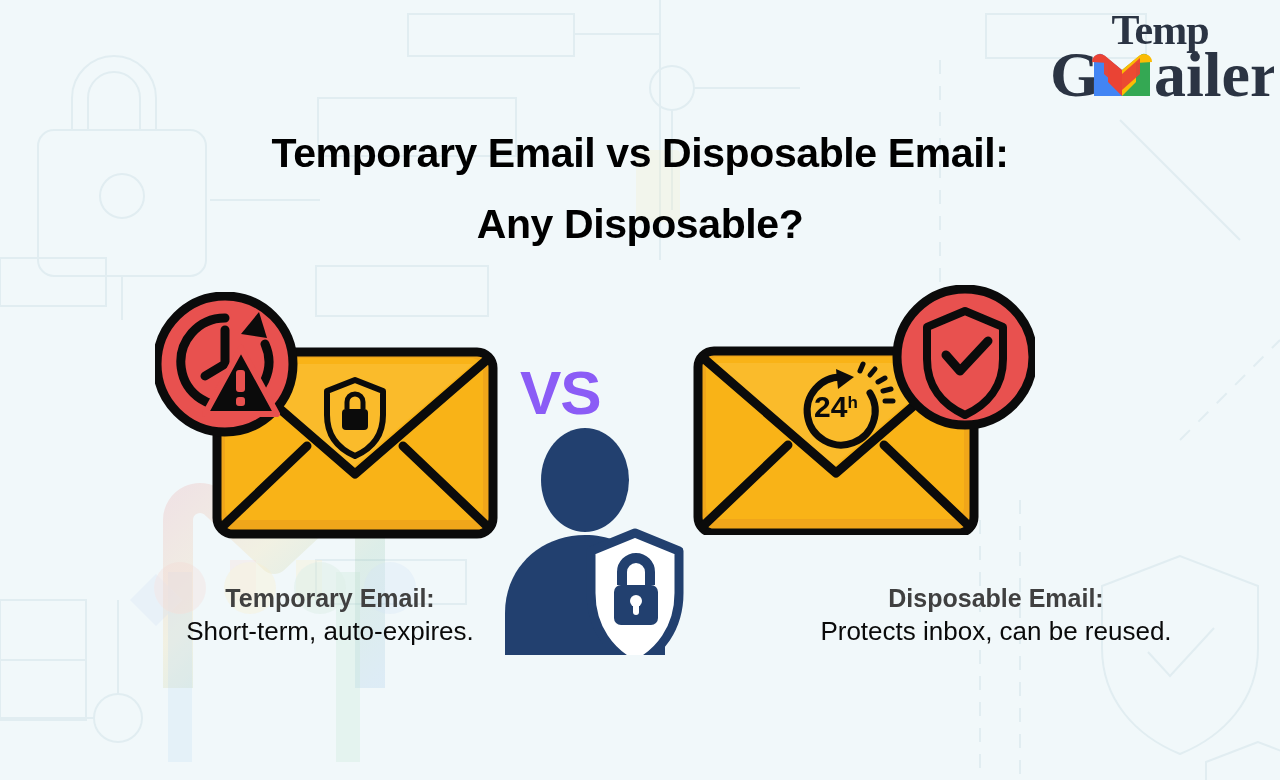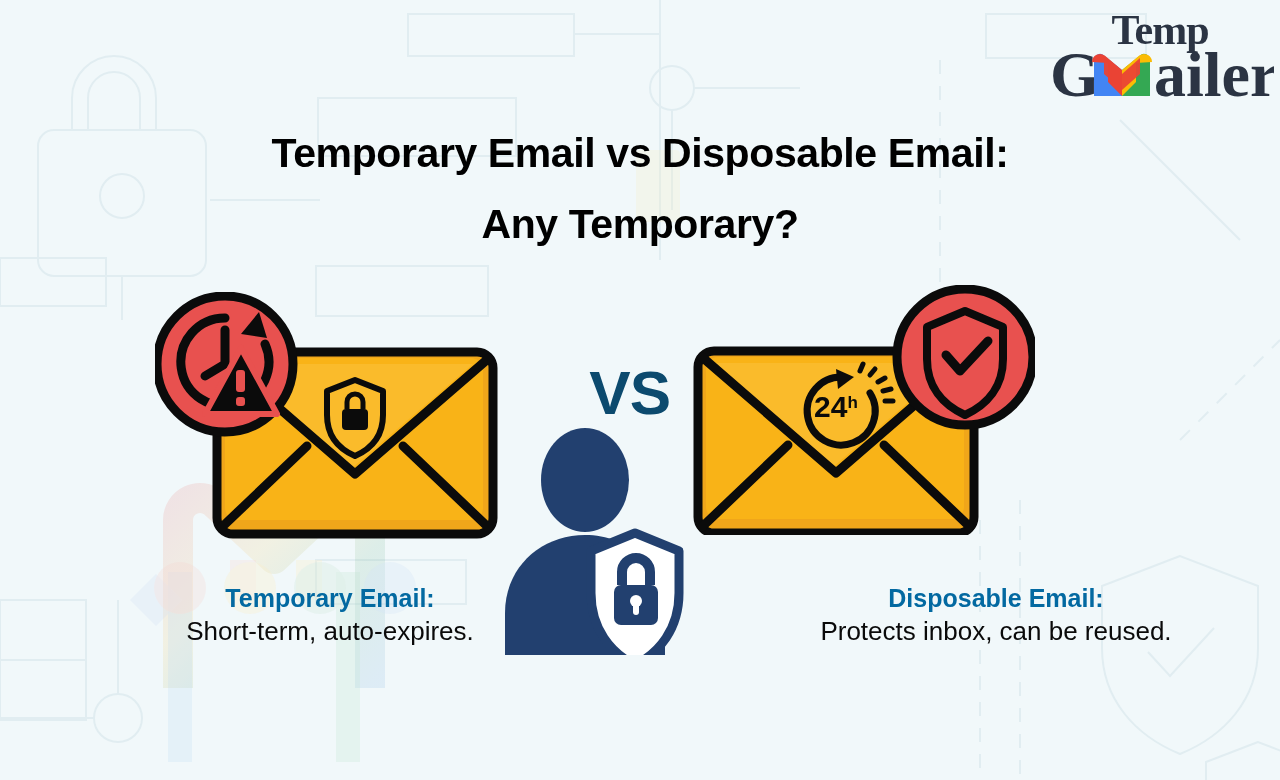--- a/index.html
+++ b/index.html
@@ -40,43 +40,43 @@
     line-height:1.72;
     color:#000;
   }
   .title .ln { display:block; }
 
   
   .vs {
     position:absolute;
     left:520px; top:362px;
     width:150px;
-    text-align:right;
+    text-align:left;
     font-size:62px;
     font-weight:bold;
-    color:#0c4a6e;
+    color:#8b5cf6;
     letter-spacing:-1px;
     line-height:1;
   }
 
   
   .env-left   { position:absolute; left:155px; top:292px;  width:345px; height:250px; }
   .env-right  { position:absolute; left:690px; top:285px;  width:345px; height:250px; }
   .person     { position:absolute; left:495px; top:425px;  width:235px; height:230px; }
 
   
   .cap {
     position:absolute;
     text-align:center;
   }
   .cap-left  { left:30px;  top:582px; width:600px; }
   .cap-right { left:696px; top:582px; width:600px; }
   .cap-head {
     font-size:25px; font-weight:bold;
-    color:#0369a1;
+    color:#404040;
     line-height:1.28;
     white-space:nowrap;
   }
   .cap-sub {
     font-size:26px; font-weight:normal;
     color:#0a0a0a;
     line-height:1.38;
     white-space:nowrap;
   }
 </style>
@@ -175,21 +175,21 @@
         <path d="M58 44 V8 a6 6 0 0 0 -10 -4.6 L30 18 V44 z" fill="#34a853"></path>
         <path d="M60 10 a8 8 0 0 0 -13 -6.2 L30 18 L30 44 L44 30 V11 z" fill="#fbbc04"></path>
         <path d="M12 6 L30 22 L48 6 L48 22 L30 38 L12 22 z" fill="#ea4335" opacity="0.95"></path>
       </g>
       <text x="106" y="92" font-family="'Liberation Serif', serif" font-size="64" font-weight="bold" fill="#2b3443">ailer</text>
     </svg>
   </div>
 
   <h1 class="title">
     <span class="ln">Temporary Email vs Disposable Email:</span>
-    <span class="ln">Any Temporary?</span>
+    <span class="ln">Any Disposable?</span>
   </h1>
 
   <div class="env-left">
     <svg viewBox="0 0 345 250" width="345" height="250">
 
       <g>
         <rect x="62" y="60" width="276" height="182" rx="16" fill="#f0a61a" stroke="#0b0b0b" stroke-width="9"></rect>
         <rect x="70" y="66" width="258" height="162" rx="12" fill="#f9b317"></rect>
         <path d="M76 72 h242 l-121 104 z" fill="#fcc13c" opacity="0.55"></path>
         <path d="M66 66 L200 182 L334 66" fill="none" stroke="#0b0b0b" stroke-width="9" stroke-linecap="round" stroke-linejoin="round"></path>

